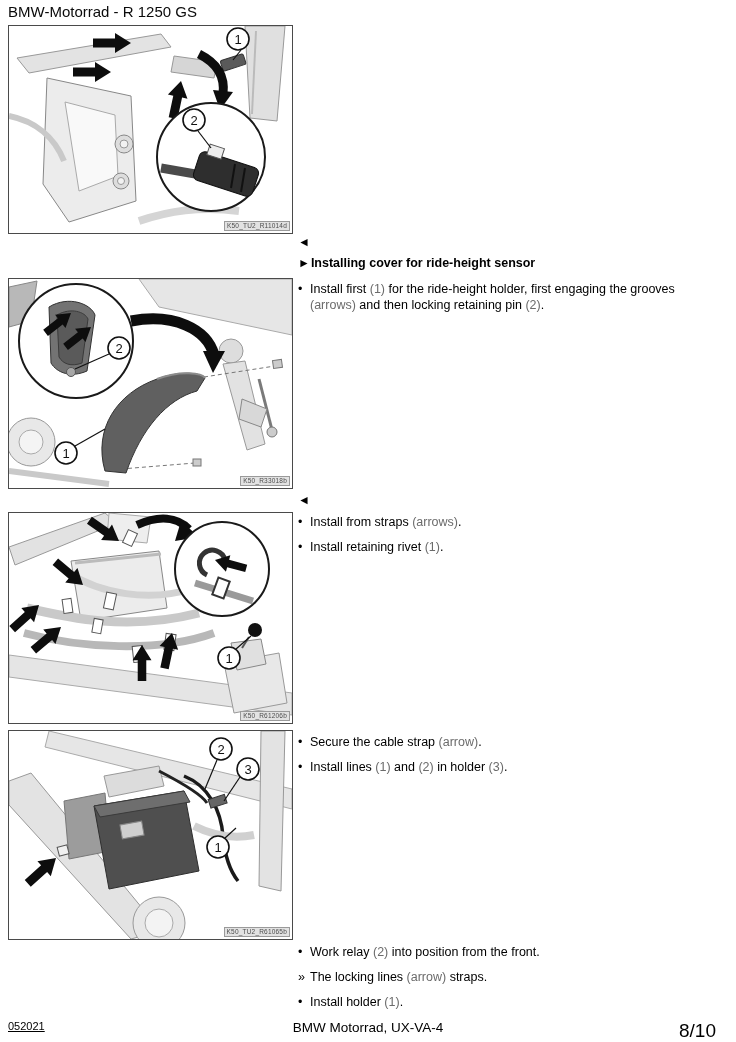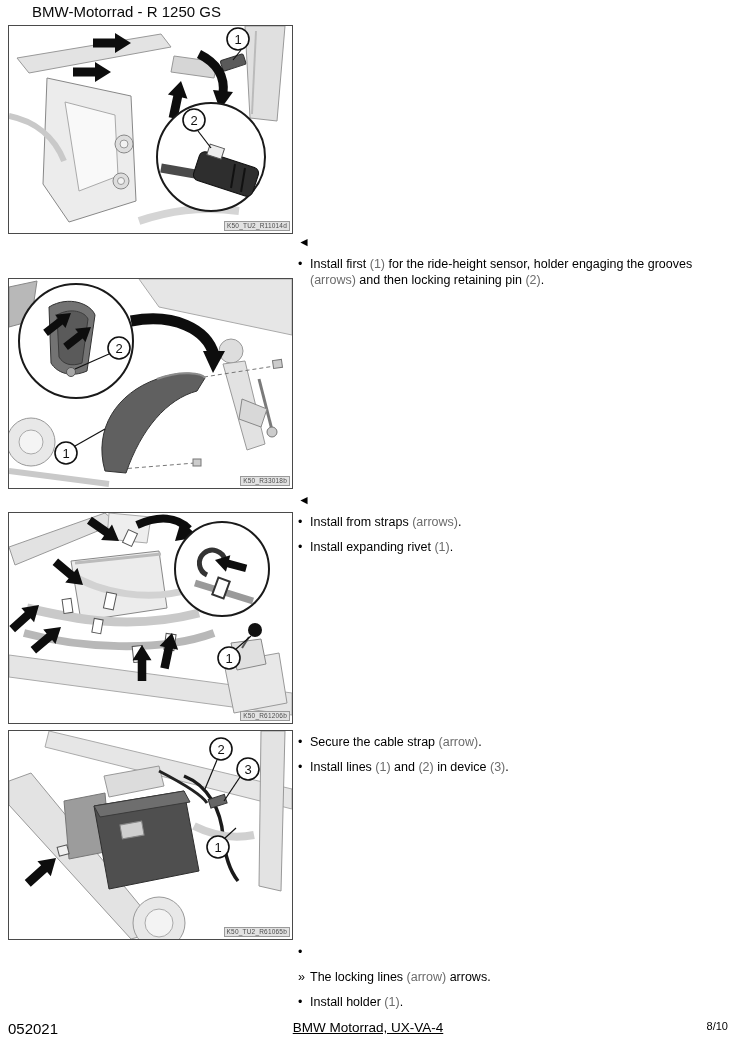--- a/index.html
+++ b/index.html
@@ -4,43 +4,43 @@
 <style>
   html,body { margin:0; padding:0; }
   body {
     width:736px; height:1042px; position:relative;
     background:#ffffff; font-family:"Liberation Sans", sans-serif;
     color:#000;
     overflow:hidden;
   }
   .page-header {
     position:absolute; left:8px; top:3px;
-    font-size:15px; color:#0a0a0a;margin-left:24px;
+    font-size:15px; color:#0a0a0a;
   }
   .panel {
     position:absolute; left:8px; width:283px;
     border:1px solid #4a4a4a; background:#fff; box-sizing:content-box;
   }
   .panel svg { display:block; }
   .figure-id {
     position:absolute; right:2px; bottom:2px;
     background:#e2e2e2; border:1px solid #9a9a9a;
     font-size:6.5px; line-height:8px; padding:0 2px; color:#4d4d4d;
     letter-spacing:0.2px;
   }
   .tblock { position:absolute; left:298px; width:424px; font-size:12.5px; }
   .back-line { font-size:12px; line-height:13px; margin-bottom:7px; color:#000; }
   .heading-line { font-weight:bold; margin-bottom:11px; line-height:14px; }
   .fwd-marker { font-size:12px; margin-right:1px; }
   .para { display:flex; margin-bottom:9px; line-height:16px; }
   .pmark { width:12px; flex-shrink:0; }
   .ref { color:#6b6b6b; }
-  .footer-date  { position:absolute; left:8px;  top:1020px; font-size:15px; }
-  .footer-center{ position:absolute; left:0; right:0; top:1020px; text-align:center; font-size:13.5px;text-decoration:underline; }
-  .footer-page  { position:absolute; right:8px; top:1020px; font-size:11px; }
+  .footer-date  { position:absolute; left:8px;  top:1020px; font-size:11px;text-decoration:underline; }
+  .footer-center{ position:absolute; left:0; right:0; top:1020px; text-align:center; font-size:13.5px; }
+  .footer-page  { position:absolute; right:20px; top:1020px; font-size:19px; }
   .mach { stroke:#999; }
 </style>
 </head>
 <body>
 
 <svg width="0" height="0" style="position:absolute" aria-hidden="true">
   <defs>
     <path id="arrow" d="M0,0 L-16,-10 L-16,-4.5 L-38,-4.5 L-38,4.5 L-16,4.5 L-16,10 Z" fill="#0d0d0d"></path>
   </defs>
 </svg>
@@ -249,56 +249,60 @@
       <line x1="216" y1="107" x2="227" y2="97" stroke="#111" stroke-width="1.2"></line>
       <circle cx="209" cy="116" r="11" fill="#fff" stroke="#111" stroke-width="1.6"></circle>
       <text x="209" y="120.5" text-anchor="middle" font-size="13" fill="#111">1</text>
     </g>
   </svg>
   <div class="figure-id">K50_TU2_R61065b</div>
 </div>
 
 <div class="tblock" style="top:236px;">
   <div class="back-line">◄</div>
-  <div class="para">
-    <span class="pmark">•</span>
-    <span><span>Install first </span><span class="ref">(1)</span><span> for the ride-height sensor, holder engaging the grooves </span><span class="ref">(arrows)</span><span> and then locking retaining pin </span><span class="ref">(2)</span><span>.</span></span>
+  <div class="heading-line">
+    <span class="fwd-marker">►</span><span>Installing cover for ride-height sensor</span>
+  </div>
+  <div class="para">
+    <span class="pmark">•</span>
+    <span><span>Install first </span><span class="ref">(1)</span><span> for the ride-height holder, first engaging the grooves </span><span class="ref">(arrows)</span><span> and then locking retaining pin </span><span class="ref">(2)</span><span>.</span></span>
   </div>
 </div>
 
 <div class="tblock" style="top:494px;">
   <div class="back-line">◄</div>
   <div class="para">
     <span class="pmark">•</span>
     <span><span>Install from straps </span><span class="ref">(arrows)</span><span>.</span></span>
   </div>
   <div class="para">
     <span class="pmark">•</span>
-    <span><span>Install expanding rivet </span><span class="ref">(1)</span><span>.</span></span>
+    <span><span>Install retaining rivet </span><span class="ref">(1)</span><span>.</span></span>
   </div>
 </div>
 
 <div class="tblock" style="top:734px;">
   <div class="para">
     <span class="pmark">•</span>
     <span><span>Secure the cable strap </span><span class="ref">(arrow)</span><span>.</span></span>
   </div>
   <div class="para">
     <span class="pmark">•</span>
-    <span><span>Install lines </span><span class="ref">(1)</span><span> and </span><span class="ref">(2)</span><span> in device </span><span class="ref">(3)</span><span>.</span></span>
+    <span><span>Install lines </span><span class="ref">(1)</span><span> and </span><span class="ref">(2)</span><span> in holder </span><span class="ref">(3)</span><span>.</span></span>
   </div>
 </div>
 
 <div class="tblock" style="top:944px;">
   <div class="para">
     <span class="pmark">•</span>
+    <span><span>Work relay </span><span class="ref">(2)</span><span> into position from the front.</span></span>
   </div>
   <div class="para">
     <span class="pmark">»</span>
-    <span><span>The locking lines </span><span class="ref">(arrow)</span><span> arrows.</span></span>
+    <span><span>The locking lines </span><span class="ref">(arrow)</span><span> straps.</span></span>
   </div>
   <div class="para">
     <span class="pmark">•</span>
     <span><span>Install holder </span><span class="ref">(1)</span><span>.</span></span>
   </div>
 </div>
 
 <div class="footer-date">052021</div>
 <div class="footer-center">BMW Motorrad, UX-VA-4</div>
 <div class="footer-page">8/10</div>

